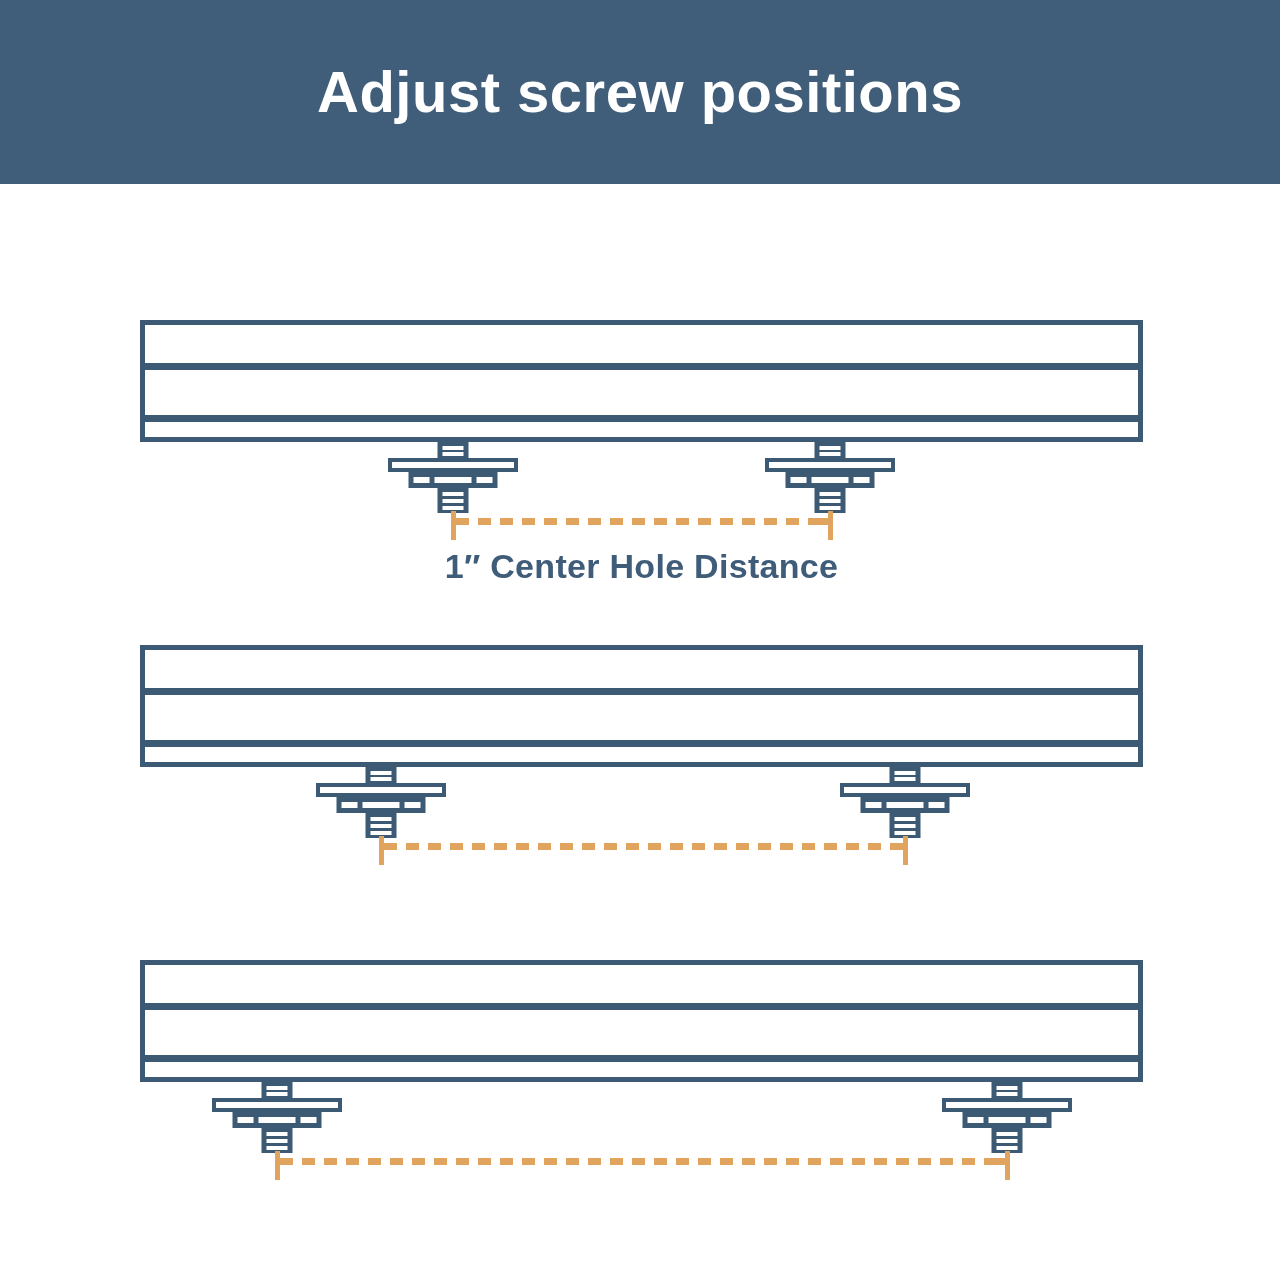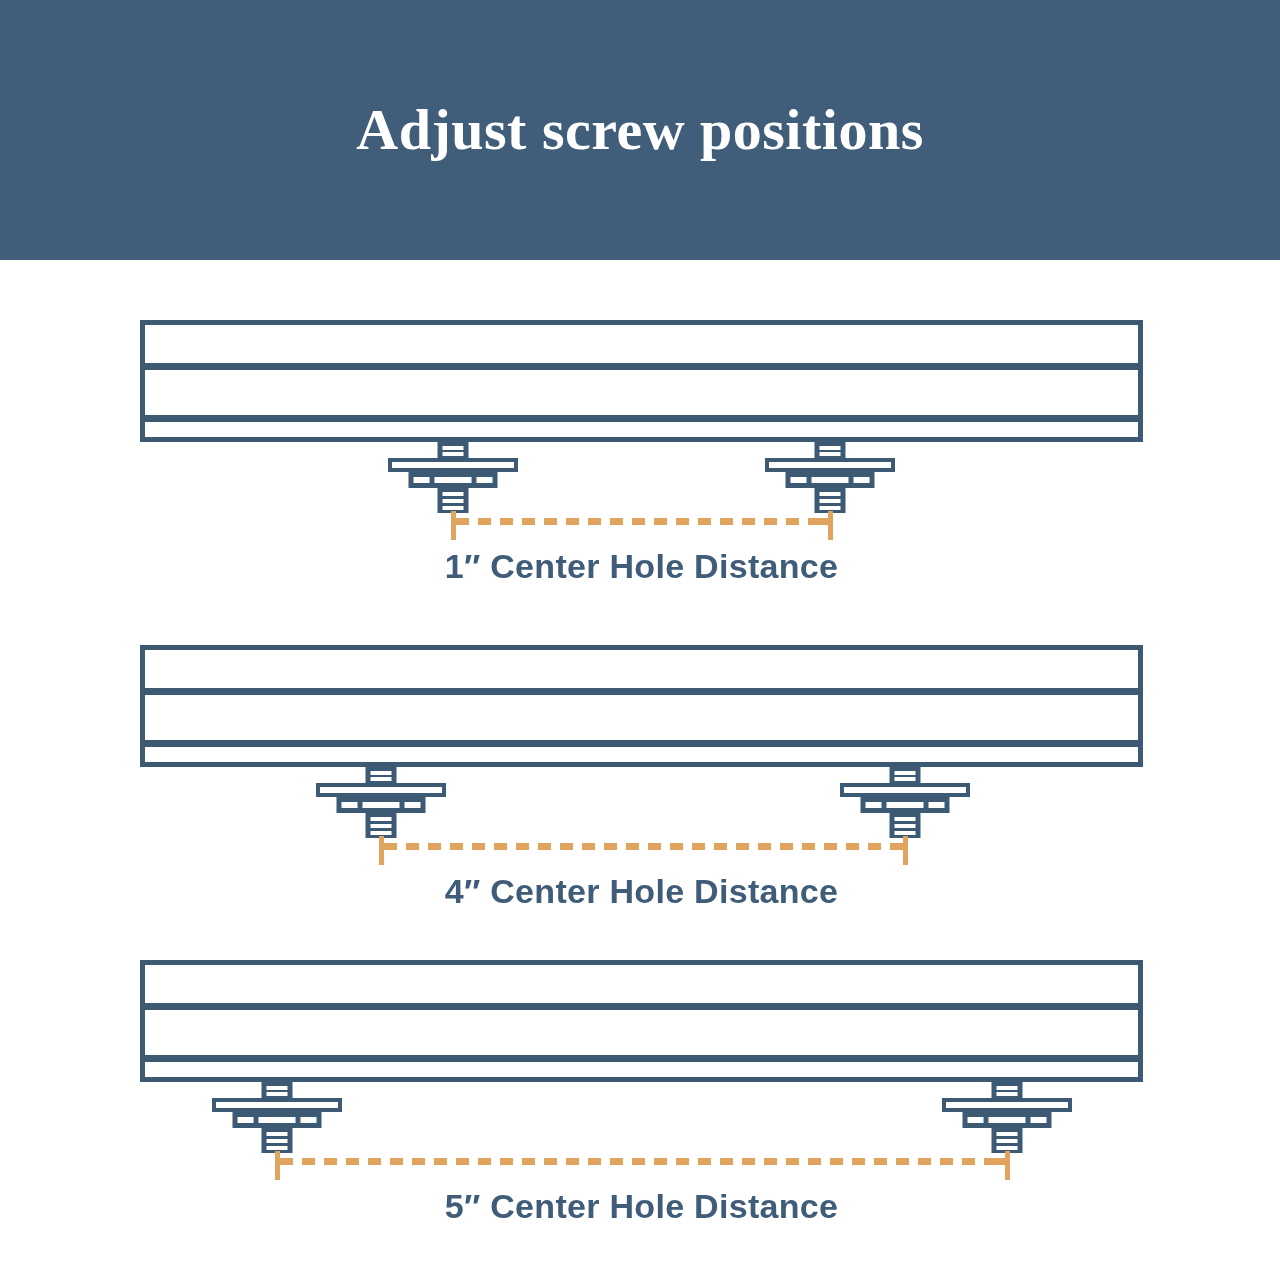--- a/index.html
+++ b/index.html
@@ -10,23 +10,23 @@
     --bg:#ffffff;
   }
   *{margin:0;padding:0;box-sizing:border-box;}
   html,body{width:1280px;height:1280px;background:var(--bg);}
   body{font-family:"Liberation Sans","DejaVu Sans",sans-serif;position:relative;overflow:hidden;}
 
   .page{position:absolute;left:0;top:0;width:1280px;height:1280px;background:var(--bg);}
 
   
   .header{
-    position:absolute;left:0;top:0;width:1280px;height:260px;
+    position:absolute;left:0;top:0;width:1280px;height:184px;
     background:var(--header-bg);
-    display:flex;flex-direction:row;align-items:center;justify-content:center;font-family:Liberation Serif, serif;
+    display:flex;flex-direction:row;align-items:center;justify-content:center;
   }
   .header .title-line{
     color:#ffffff;font-size:58px;font-weight:700;line-height:68px;
     text-align:center;letter-spacing:.5px;
   }
 
   
   .diagram{position:absolute;left:0;width:1280px;height:272px;}
 
   .rail{
@@ -190,21 +190,20 @@
     </div>
 
     <div class="tick tick-left" style="left: 379px;">
       <i class="stub"></i>
     </div>
     <div class="tick tick-right" style="left: 903px;">
       <i class="stub"></i>
     </div>
     <div class="dash-line" style="left: 384px; width: 518px;"></div>
 
-    <div class="distance-label">4″ Center Hole Distance</div>
 
   </div>
       <div class="diagram" style="top: 960px;">
 
     <div class="rail">
       <div class="rail-band band-top"></div>
       <div class="rail-divider"></div>
       <div class="rail-band band-mid"></div>
       <div class="rail-divider"></div>
       <div class="rail-band band-bottom"></div>
@@ -245,18 +244,17 @@
     </div>
 
     <div class="tick tick-left" style="left: 275px;">
       <i class="stub"></i>
     </div>
     <div class="tick tick-right" style="left: 1005px;">
       <i class="stub"></i>
     </div>
     <div class="dash-line" style="left: 280px; width: 724px;"></div>
 
-    <div class="distance-label">5″ Center Hole Distance</div>
 
   </div>
     </div>
 
 </div>
 
 </body></html>

